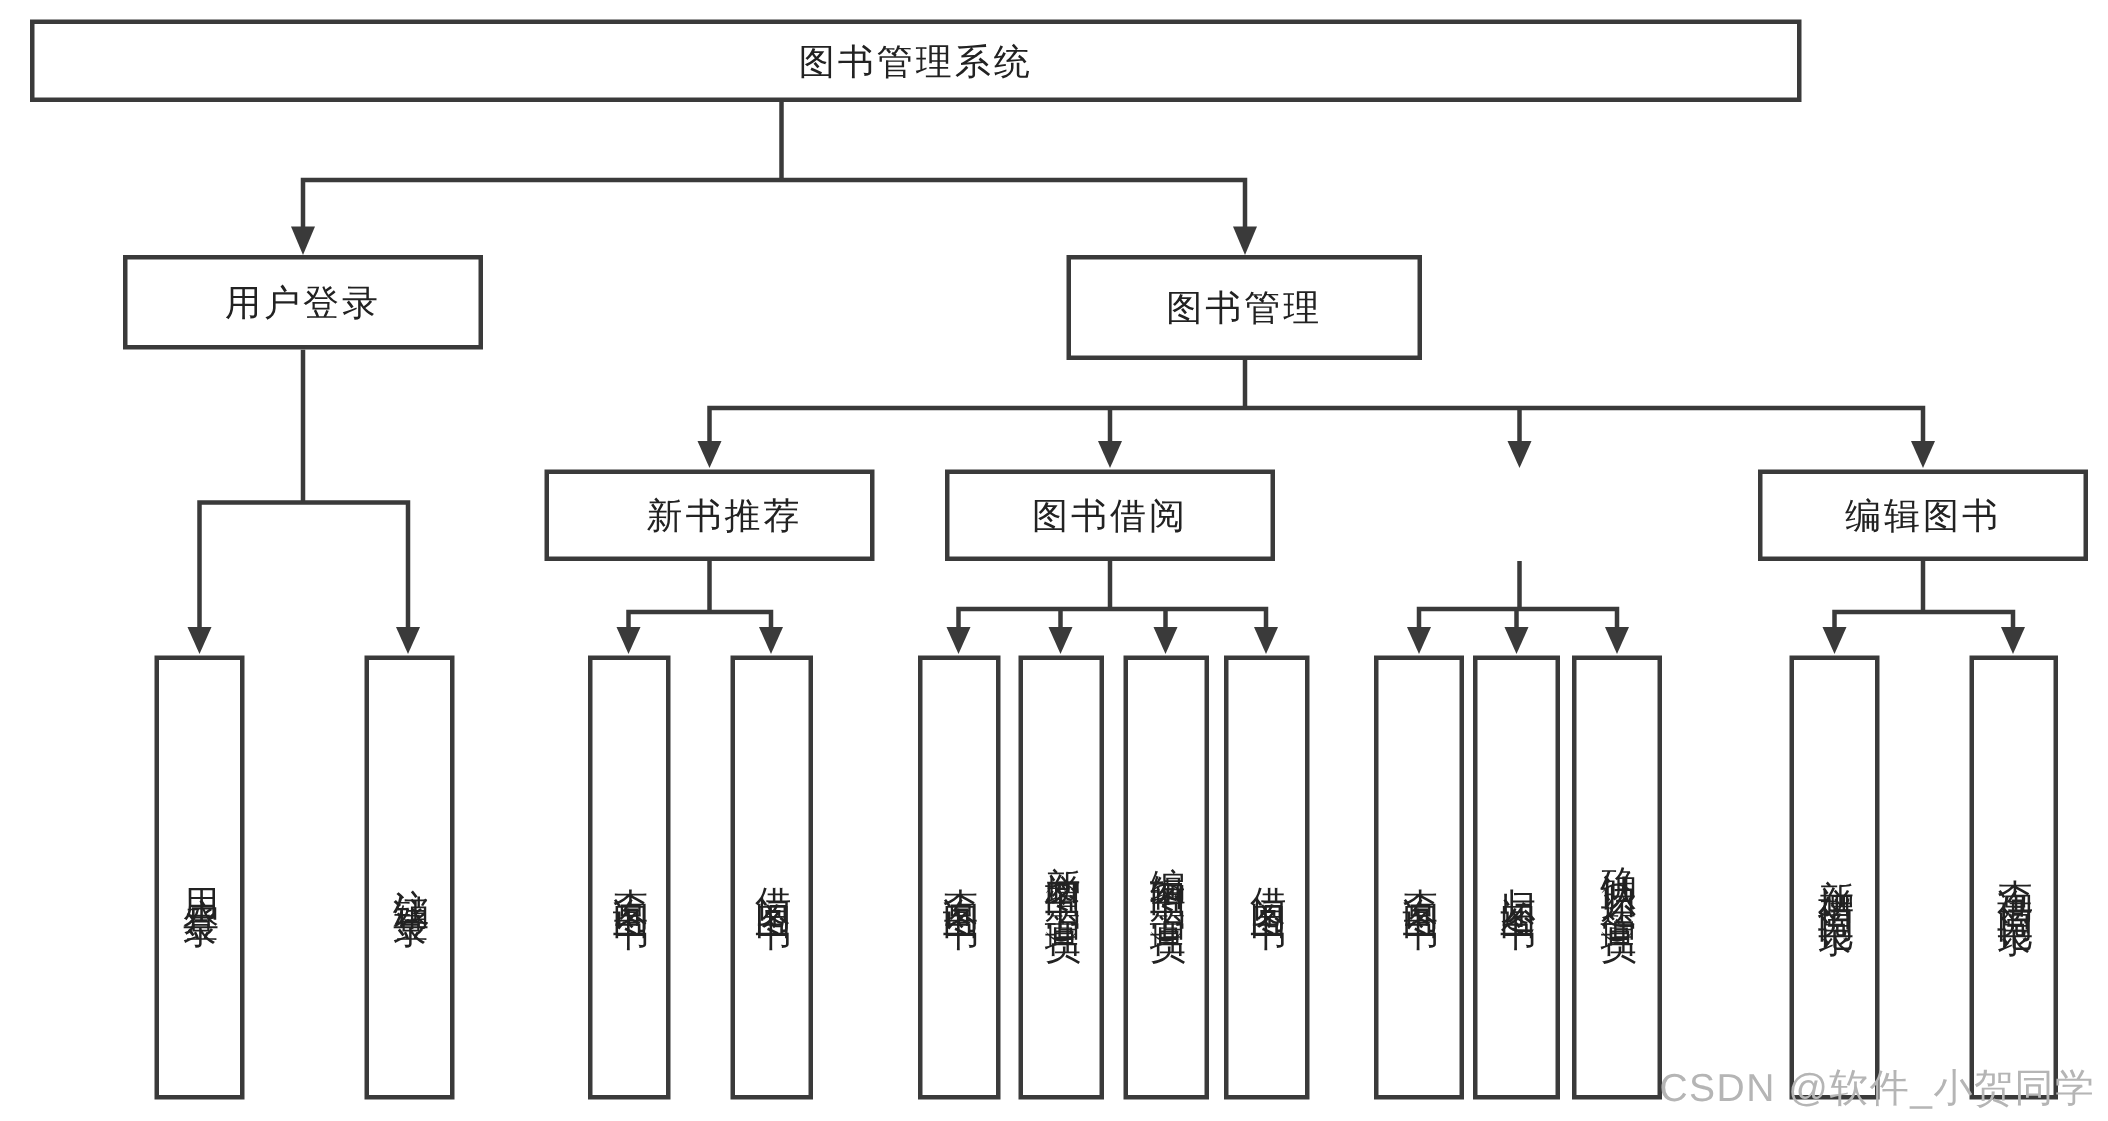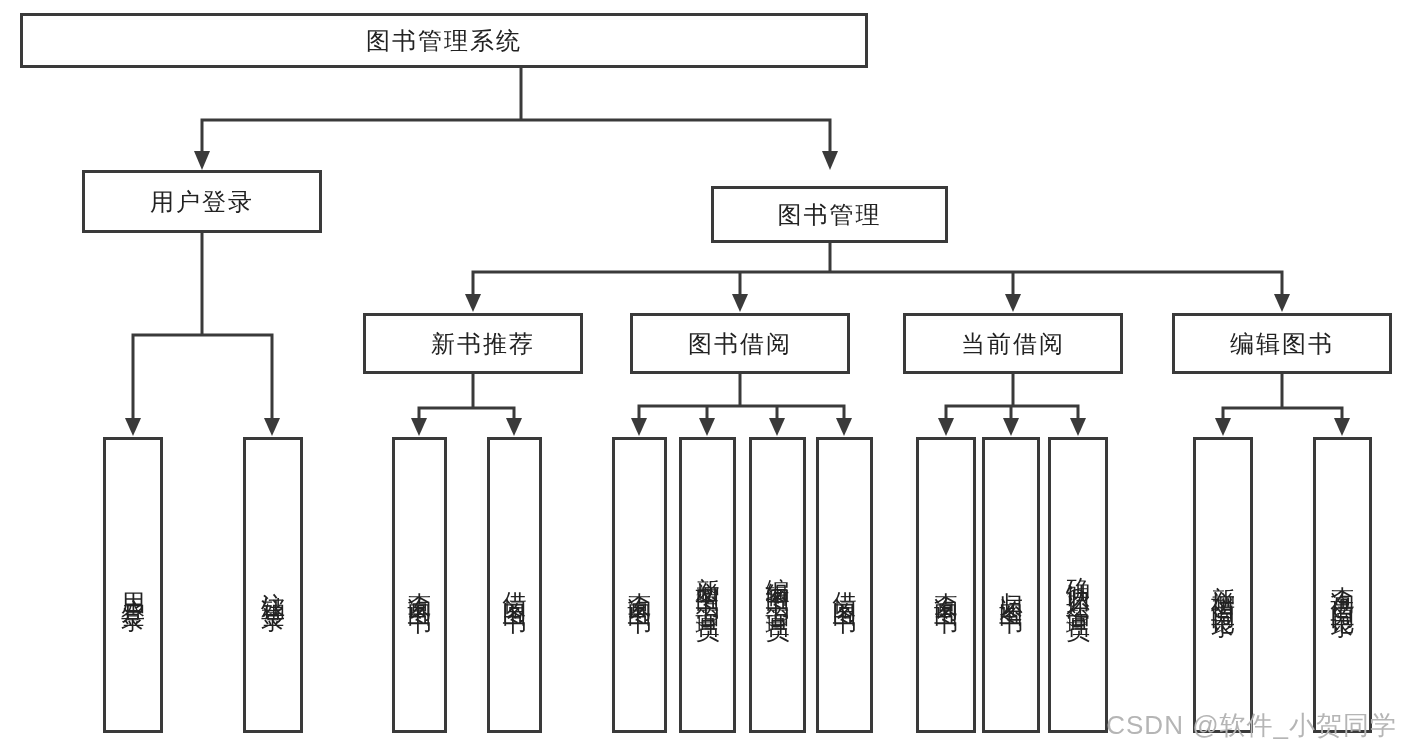--- a/index.html
+++ b/index.html
@@ -30,23 +30,23 @@
     border: 3px solid var(--line);
     background: #ffffff;
     display: flex;
     align-items: center;
     justify-content: center;
     color: var(--text);
     font-size: 24px;
     letter-spacing: 2px;
     font-family: "Liberation Sans", sans-serif;
   }
-  .node.root   { left: 20px;  top: 13px;  width: 848px; height: 55px; }
+  .node.root   { left: 20px;  top: 13px;  width: 1181px; height: 55px; }
   .node.lv2a   { left: 82px;  top: 170px; width: 240px;  height: 63px; }
-  .node.lv2b   { left: 711px; top: 186px; width: 237px;  height: 57px; }
+  .node.lv2b   { left: 711px; top: 170px; width: 237px;  height: 70px; }
   .node.lv3    { top: 313px; width: 220px; height: 61px; }
   .node.lv3a   { left: 363px; padding-left: 20px; }
   .node.lv3b   { left: 630px; }
   .node.lv3c   { left: 903px; }
   .node.lv3d   { left: 1172px; }
   .node.leaf   { top: 437px; height: 296px; }
   .leaf span {
     writing-mode: vertical-rl;
     font-size: 24px;
     letter-spacing: 6px;
@@ -131,21 +131,20 @@
     <polygon class="ar" points="1334,418 1350,418 1342,436"></polygon>
   </svg>
 
   <div class="node root">图书管理系统</div>
 
   <div class="node lv2a">用户登录</div>
   <div class="node lv2b">图书管理</div>
 
   <div class="node lv3 lv3a">新书推荐</div>
   <div class="node lv3 lv3b">图书借阅</div>
-  <div class="node lv3 lv3c">当前借阅</div>
   <div class="node lv3 lv3d">编辑图书</div>
 
   <div class="node leaf g1a">
     <span>用户登录</span>
   </div>
   <div class="node leaf g1b">
     <span>注销登录</span>
   </div>
 
   <div class="node leaf g2a">

